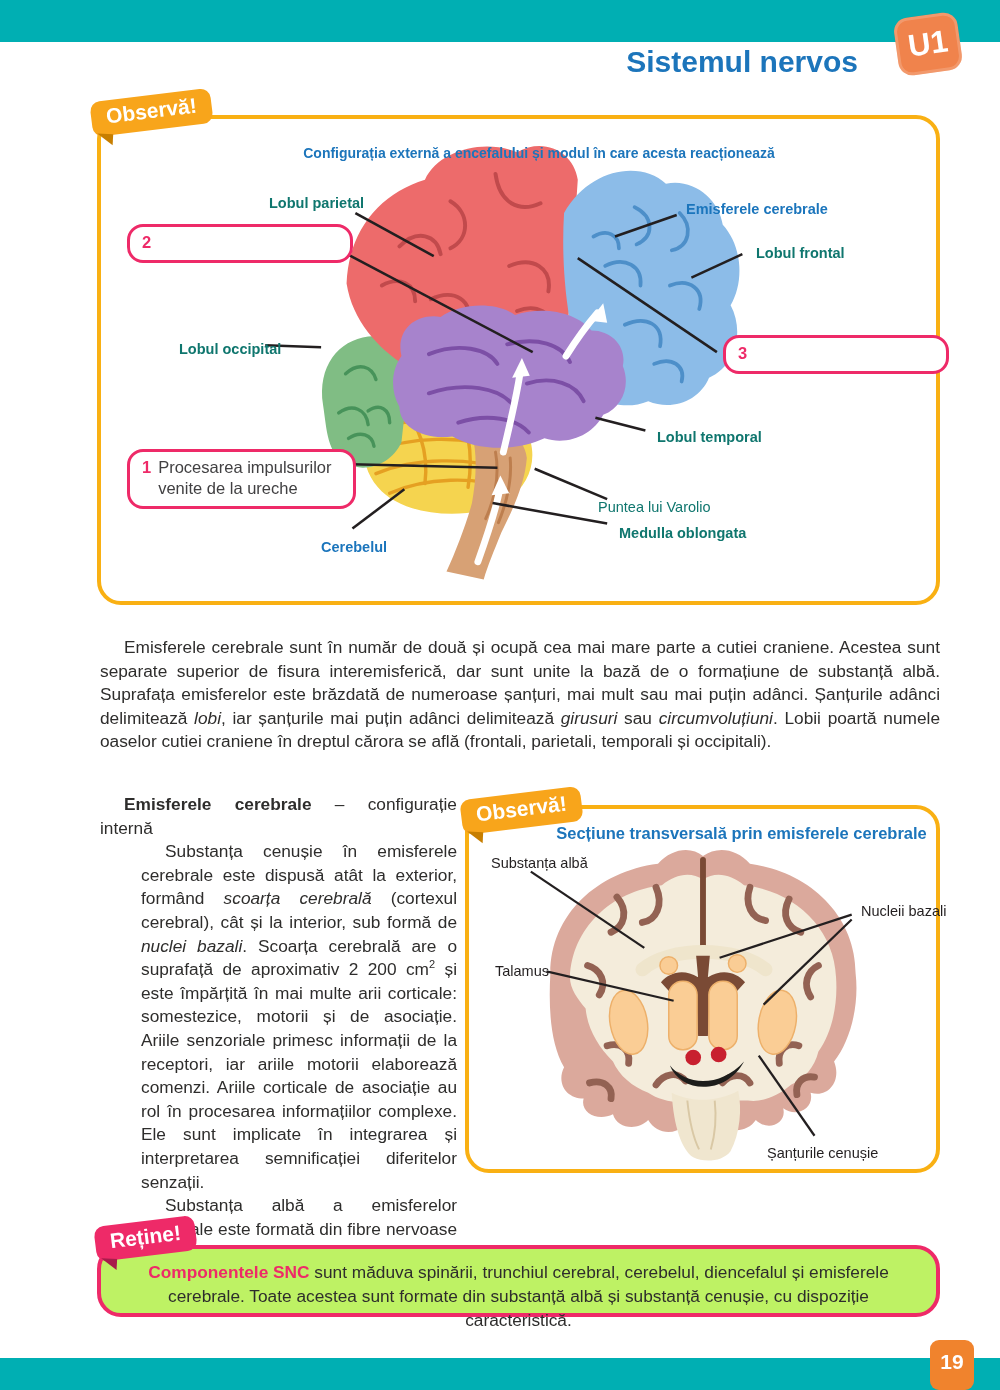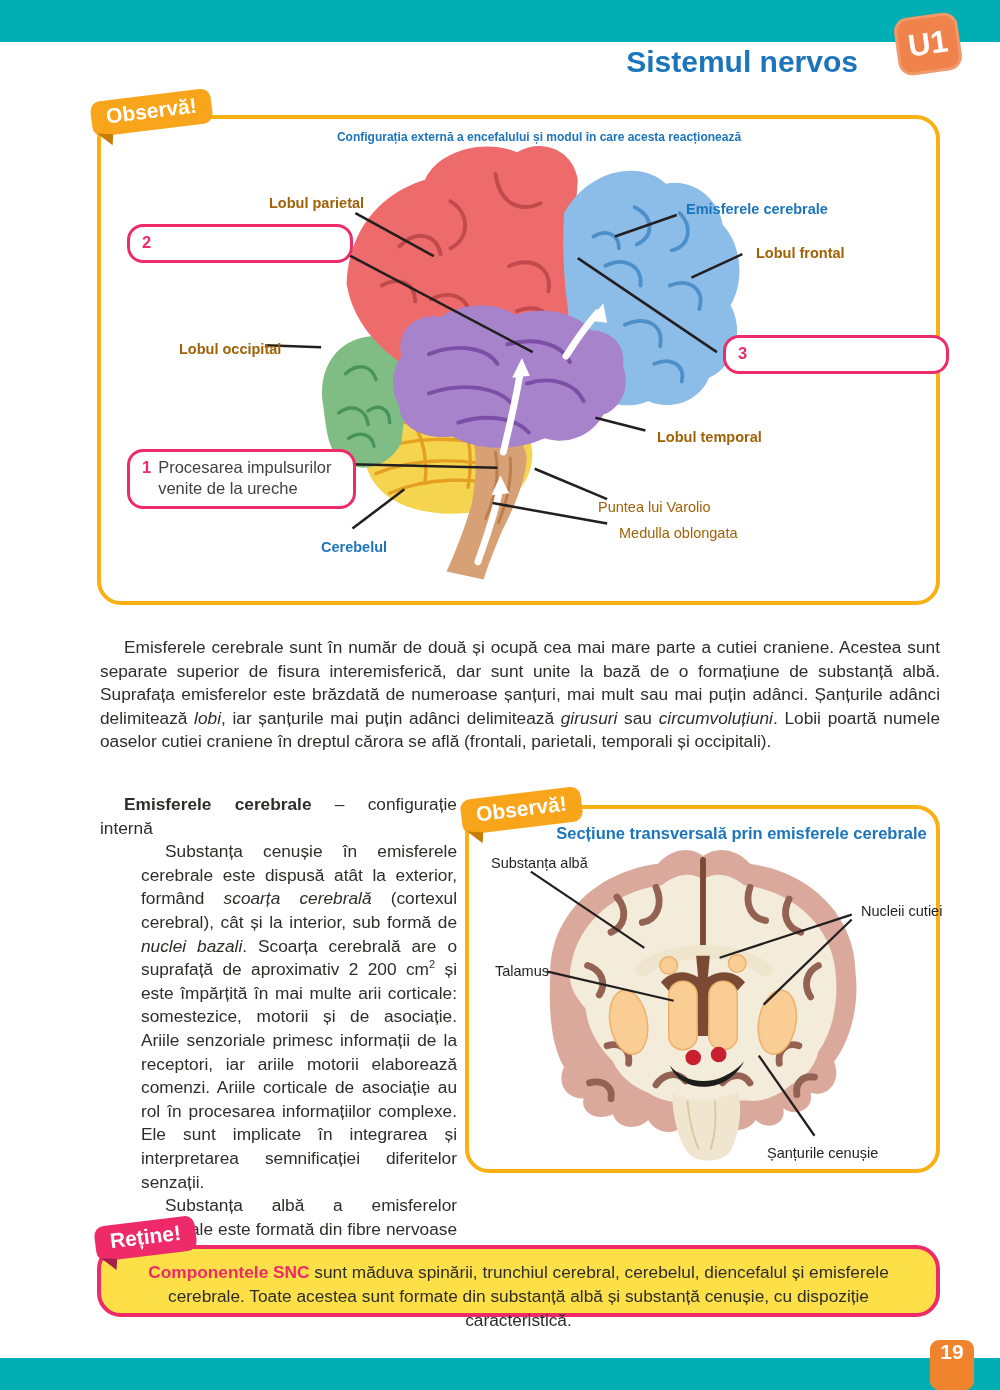--- a/index.html
+++ b/index.html
@@ -11,21 +11,21 @@
   .bottombar{position:absolute;left:0;top:1358px;width:1000px;height:32px;background:#00afb3;}
   .u1-badge{
     position:absolute;top:15px;right:40px;width:64px;height:58px;background:#f0834c;
     border-radius:14px;transform:rotate(-8deg);color:#fff;font-weight:bold;font-size:31px;
     display:flex;align-items:center;justify-content:center;z-index:5;
     box-shadow:inset 0 0 0 3px rgba(255,255,255,0.18);
   }
   .page-num{
     position:absolute;right:26px;top:1340px;width:44px;height:50px;background:#f0832d;
     border-radius:9px;color:#fff;font-weight:bold;font-size:21px;text-align:center;
-    box-sizing:border-box;z-index:6;
+    padding-top:10px;box-sizing:border-box;z-index:6;
   }
   .header-title{
     position:absolute;top:45px;right:142px;font-size:30px;font-weight:bold;color:#1c75bb;
   }
   
   .obox{position:absolute;background:#fff;border:4px solid #f9b013;border-radius:24px;box-sizing:border-box;}
   .box1{left:97px;top:115px;width:843px;height:490px;}
   .box2{left:465px;top:805px;width:475px;height:368px;}
   .obs-badge{
     position:absolute;z-index:7;background:#f8a51b;color:#fff;font-weight:bold;font-size:21px;
@@ -39,46 +39,46 @@
   .badge2{left:-8px;top:-16px;}
   .retine-badge{
     position:absolute;left:95px;top:1221px;z-index:7;background:#ee2a68;color:#fff;font-weight:bold;
     font-size:21px;padding:4px 15px 7px 15px;border-radius:10px;transform:rotate(-7deg);
   }
   .retine-badge::after{
     content:"";position:absolute;left:3px;bottom:-9px;width:0;height:0;
     border-left:16px solid transparent;border-top:11px solid #a81c4b;transform:rotate(10deg);
   }
   .obox-title{
-    position:relative;z-index:2;margin-top:7px;text-align:center;color:#1c75bb;
-    font-weight:bold;font-size:12px;line-height:22px;padding-left:41px;
+    position:relative;z-index:2;margin-top:23px;text-align:center;color:#1c75bb;
+    font-weight:bold;font-size:14px;line-height:22px;padding-left:41px;
   }
   .box2 .obox-title{margin-top:13px;padding-left:78px;padding-right:0;font-size:16.5px;}
   .diagram-svg{position:absolute;left:0;top:0;width:100%;height:100%;z-index:1;}
-  .dlabel{position:absolute;z-index:3;font-weight:bold;font-size:14.5px;color:#a16207;white-space:nowrap;}
+  .dlabel{position:absolute;z-index:3;font-weight:bold;font-size:14.5px;color:#0f766e;white-space:nowrap;}
   .dlabel.blue{color:#1b75bc;}
   .dlabel2{position:absolute;z-index:3;font-size:14.5px;color:#231f20;white-space:nowrap;}
   .callout{
     position:absolute;z-index:4;display:flex;gap:7px;border:3px solid #ee2a68;border-radius:16px;
     background:#fff;padding:5px 8px 7px 12px;font-size:16.5px;line-height:21px;color:#414042;
   }
   .callout .num{color:#ee2a68;font-weight:bold;}
   
   .intro{position:absolute;left:100px;top:636px;width:840px;font-size:17.3px;line-height:23.5px;}
   .intro p,.col p{margin:0;}
   .p-head{text-indent:24px;}
   .p-body{text-indent:24px;text-align:justify;}
   .b{font-weight:bold;}
   .i{font-style:italic;}
   .col{position:absolute;left:100px;top:793px;width:357px;font-size:17.3px;line-height:23.6px;}
   .col .p-body{margin-top:0;margin-left:41px;}
   sup{font-size:11px;line-height:0;}
   .retine-box{
     position:absolute;left:97px;top:1245px;width:843px;height:72px;border:4px solid #ee2a68;
-    border-radius:24px;box-sizing:border-box;background:#fde047;z-index:2;
+    border-radius:24px;box-sizing:border-box;background:#bef264;z-index:2;
   }
   .retine-text{padding:11px 26px 0 26px;text-align:center;font-size:17.3px;line-height:24px;color:#2e2d2c;}
   .pinkb{color:#ee2a68;font-weight:bold;}
 </style>
 </head>
 <body>
 
 <div class="topbar"></div>
 <div class="u1-badge">U1</div>
 <div class="header-title">Sistemul nervos</div>
@@ -183,21 +183,21 @@
       <line x1="252" y1="418" x2="305" y2="378"></line>
     </g>
   </svg>
 
   <div class="dlabel" style="left:168px;top:76px;">Lobul parietal</div>
   <div class="dlabel blue" style="left:585px;top:82px;">Emisferele cerebrale</div>
   <div class="dlabel" style="left:655px;top:126px;">Lobul frontal</div>
   <div class="dlabel" style="left:78px;top:222px;">Lobul occipital</div>
   <div class="dlabel" style="left:556px;top:310px;">Lobul temporal</div>
   <div class="dlabel" style="left:497px;top:380px;font-weight:normal;">Puntea lui Varolio</div>
-  <div class="dlabel" style="left:518px;top:406px;font-weight:normal;">Medulla oblongata</div>
+  <div class="dlabel" style="left:518px;top:406px;font-weight:bold;">Medulla oblongata</div>
   <div class="dlabel blue" style="left:220px;top:420px;">Cerebelul</div>
 
   <div class="callout" style="left:26px;top:105px;width:200px;">
     <span class="num">2</span>
   </div>
   <div class="callout" style="left:622px;top:216px;width:200px;">
     <span class="num">3</span>
   </div>
   <div class="callout" style="left:26px;top:330px;width:203px;">
     <span class="num">1</span>
@@ -276,21 +276,21 @@
     <g stroke="#231f20" stroke-width="2.3" fill="none">
       <line x1="62" y1="64" x2="178" y2="142"></line>
       <line x1="390" y1="108" x2="255" y2="152"></line>
       <line x1="390" y1="113" x2="300" y2="200"></line>
       <line x1="78" y1="166" x2="208" y2="196"></line>
       <line x1="352" y1="334" x2="295" y2="252"></line>
     </g>
   </svg>
 
   <div class="dlabel2" style="left:22px;top:46px;">Substanța albă</div>
-  <div class="dlabel2" style="left:392px;top:94px;">Nucleii cutiei</div>
+  <div class="dlabel2" style="left:392px;top:94px;">Nucleii bazali</div>
   <div class="dlabel2" style="left:26px;top:154px;">Talamus</div>
   <div class="dlabel2" style="left:298px;top:336px;">Șanțurile cenușie</div>
 </div>
 
 <div class="retine-badge">Reține!</div>
 <div class="retine-box">
   <div class="retine-text"><span class="pinkb">Componentele SNC</span><span> sunt măduva spinării, trunchiul cerebral, cerebelul, diencefalul și emisferele cerebrale. Toate acestea sunt formate din substanță albă și substanță cenușie, cu dispoziție caracteristică.</span></div>
 </div>
 
 <div class="bottombar"></div>

